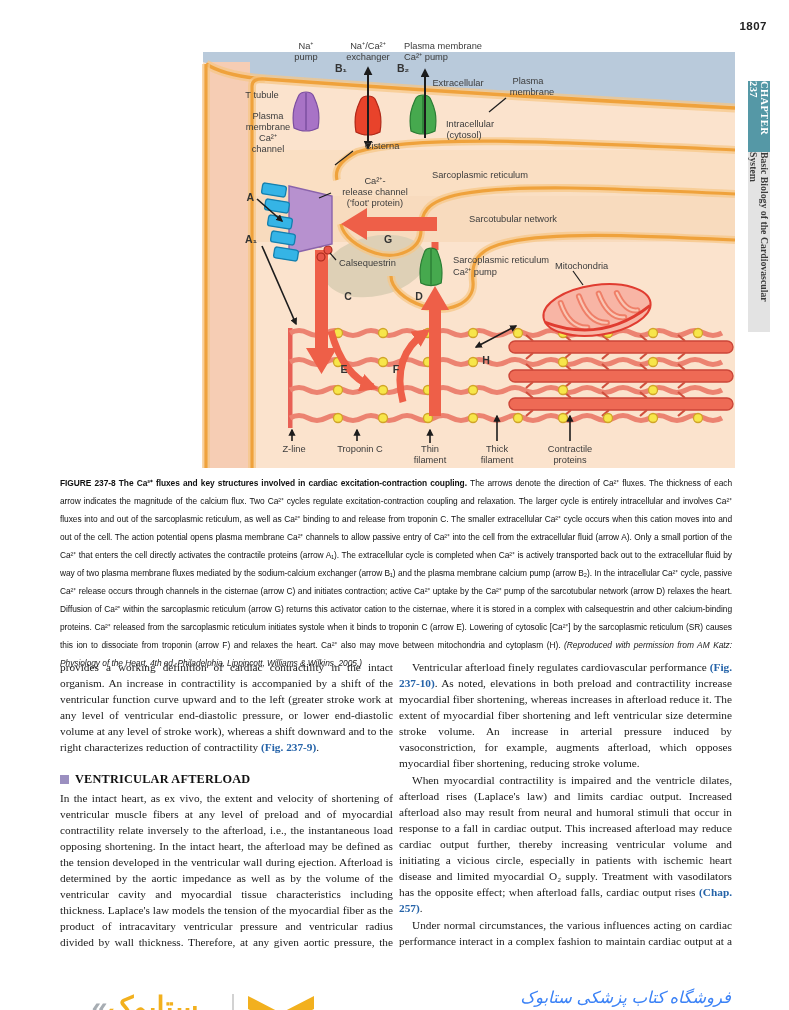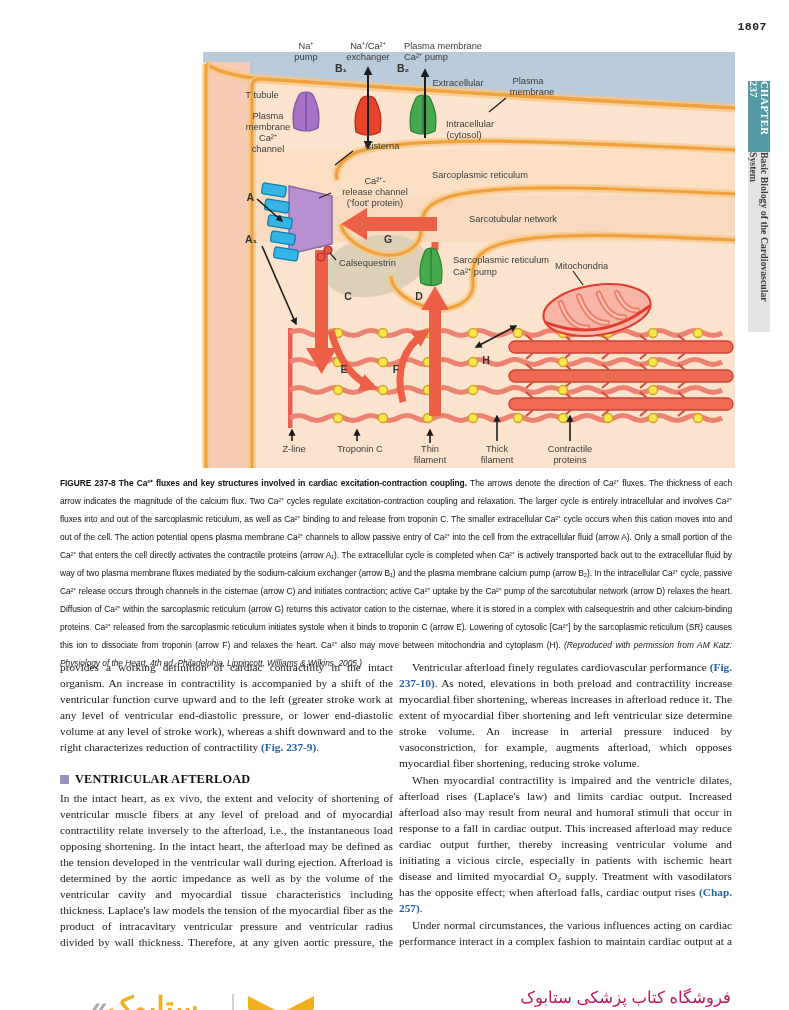--- a/index.html
+++ b/index.html
@@ -1,21 +1,21 @@
 <!DOCTYPE html>
 <html><head>
 <meta charset="utf-8">
 <style>
   html,body{margin:0;padding:0;}
   body{
     width:789px;height:1010px;position:relative;overflow:hidden;
     background:#ffffff;font-family:"Liberation Sans",sans-serif;color:#1a1a1a;
   }
   
-  .pageno{position:absolute;top:20px;right:22px;font-family:Liberation Mono, monospace;
+  .pageno{position:absolute;top:20px;right:22px;font-family:Liberation Sans, sans-serif;
     font-weight:bold;font-size:11.5px;color:#222;letter-spacing:.5px;}
   .side-chapter{position:absolute;right:19px;top:81px;width:22px;height:71px;background:#5598a6;
     color:#fff;writing-mode:vertical-rl;font-family:"Liberation Serif",serif;font-weight:bold;
     font-size:10.5px;letter-spacing:.4px;display:flex;align-items:center;justify-content:center;}
   .side-title{position:absolute;right:19px;top:152px;width:22px;height:180px;background:#e3e3e3;
     color:#3a3a3a;writing-mode:vertical-rl;font-family:"Liberation Serif",serif;font-weight:bold;
     font-size:9.8px;display:flex;align-items:center;justify-content:center;}
   
   .diagram{position:absolute;left:85px;top:38px;width:650px;height:430px;}
   .dl{font-family:"Liberation Sans",sans-serif;font-size:9.3px;fill:#3c3c3c;}
@@ -37,21 +37,21 @@
     font-size:12.3px;color:#111;letter-spacing:.2px;}
   .subhead .sq{width:9px;height:9px;background:#9b8fc0;flex:0 0 auto;}
   
   .footer{position:absolute;left:0;top:984px;width:789px;height:74px;background:#fff;}
   .logo-word-wrap{position:absolute;left:70px;top:8px;width:150px;text-align:center;}
   .logo-word{font-size:29px;font-weight:bold;color:#f2b01e;line-height:30px;}
   .logo-mark{color:#a7adb3;font-weight:bold;}
   .logo-tagline{font-size:11px;color:#9aa0a6;letter-spacing:1px;margin-top:2px;direction:rtl;}
   .logo-divider{position:absolute;left:232px;top:10px;width:2px;height:52px;background:#d2d2d2;}
   .logo-emblem{position:absolute;left:244px;top:6px;}
-  .fa-title{position:absolute;right:58px;top:4px;font-size:16.5px;color:#be185d;direction:rtl;}
+  .fa-title{position:absolute;right:58px;top:4px;font-size:16.5px;color:#3b82f6;direction:rtl;font-style:italic;}
   .site-url{position:absolute;right:54px;top:32px;font-size:20px;font-weight:bold;color:#3a3a3a;
     letter-spacing:6px;font-family:Liberation Serif, serif;}
   .site-url .accent{color:#f2b01e;}
 </style>
 </head>
 <body>
 
 <div class="pageno">1807</div>
 <div class="side-chapter">CHAPTER 237</div>
 <div class="side-title">Basic Biology of the Cardiovascular System</div>

